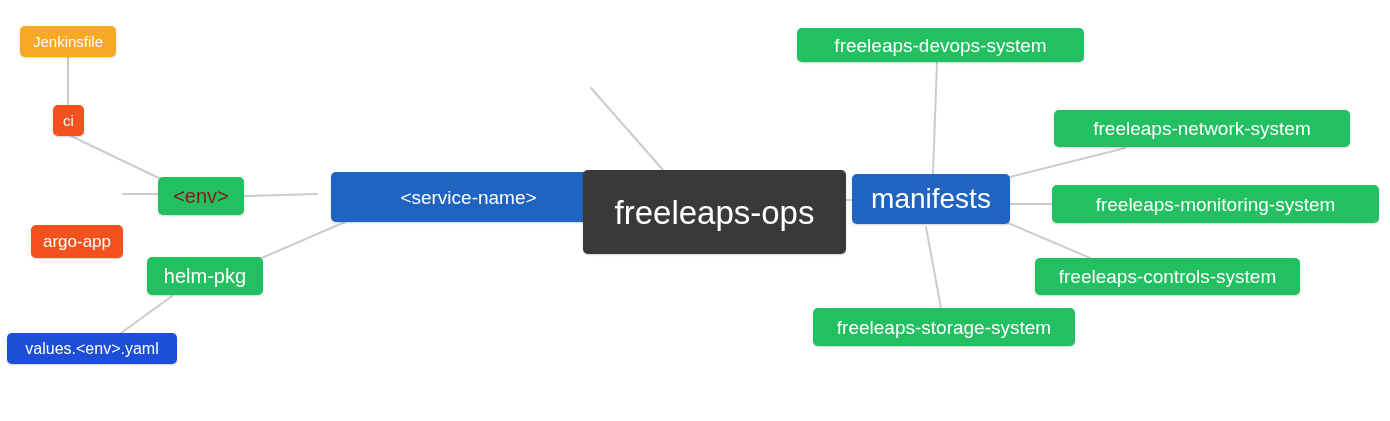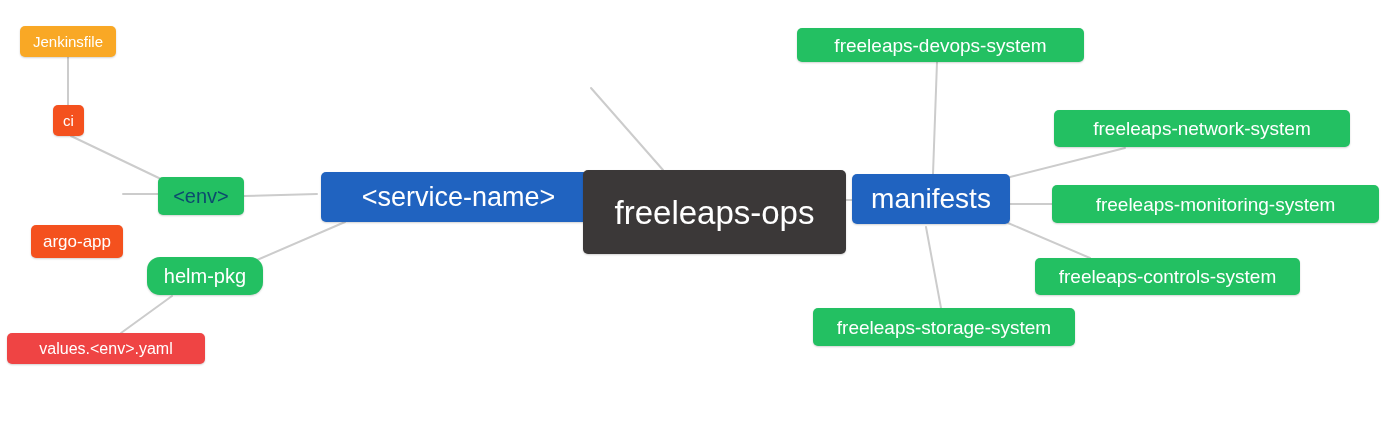--- a/index.html
+++ b/index.html
@@ -56,25 +56,25 @@
       <line x1="933" y1="174" x2="937" y2="62" stroke="#cccccc" stroke-width="2" stroke-linecap="round"></line>
       <line x1="1006" y1="178" x2="1125" y2="148" stroke="#cccccc" stroke-width="2" stroke-linecap="round"></line>
       <line x1="1010" y1="204" x2="1052" y2="204" stroke="#cccccc" stroke-width="2" stroke-linecap="round"></line>
       <line x1="1008" y1="223" x2="1090" y2="258" stroke="#cccccc" stroke-width="2" stroke-linecap="round"></line>
       <line x1="926" y1="227" x2="941" y2="308" stroke="#cccccc" stroke-width="2" stroke-linecap="round"></line>
     </svg>
 
   <div class="node" style="left: 20px; top: 26px; width: 96px; height: 31px; font-size: 15px; background: rgb(249, 168, 37); color: rgb(255, 255, 255);">Jenkinsfile</div>
   <div class="node" style="left: 53px; top: 105px; width: 31px; height: 31px; font-size: 15px; background: rgb(244, 81, 30); color: rgb(255, 255, 255);">ci</div>
   <div class="node" style="left: 31px; top: 177px; width: 92px; height: 33px; font-size: 17px; background: rgb(244, 81, 30); color: rgb(255, 255, 255); margin-top: 48px;">argo-app</div>
-  <div class="node" style="left: 158px; top: 177px; width: 86px; height: 38px; font-size: 20px; background: rgb(35, 192, 98); color: #0c4a6e;">&lt;env&gt;</div>
-  <div class="node" style="left: 321px; top: 172px; width: 275px; height: 50px; font-size: 27px; background: rgb(32, 99, 192); color: rgb(255, 255, 255);">&lt;service-name&gt;</div>
+  <div class="node" style="left: 158px; top: 177px; width: 86px; height: 38px; font-size: 20px; background: rgb(35, 192, 98); color: #7f1d1d;">&lt;env&gt;</div>
+  <div class="node" style="left: 331px; top: 172px; width: 275px; height: 50px; font-size: 19px; background: rgb(32, 99, 192); color: rgb(255, 255, 255);">&lt;service-name&gt;</div>
   <div class="node" style="left: 583px; top: 170px; width: 263px; height: 84px; font-size: 33px; background: rgb(59, 56, 56); color: rgb(255, 255, 255);">freeleaps-ops</div>
   <div class="node" style="left: 852px; top: 174px; width: 158px; height: 50px; font-size: 28px; background: rgb(32, 99, 192); color: rgb(255, 255, 255);">manifests</div>
   <div class="node" style="left: 1054px; top: 110px; width: 296px; height: 37px; font-size: 19px; background: rgb(35, 192, 98); color: rgb(255, 255, 255);">freeleaps-network-system</div>
   <div class="node" style="left: 797px; top: 28px; width: 287px; height: 34px; font-size: 19px; background: rgb(35, 192, 98); color: rgb(255, 255, 255);">freeleaps-devops-system</div>
   <div class="node" style="left: 1052px; top: 185px; width: 327px; height: 38px; font-size: 19px; background: rgb(35, 192, 98); color: rgb(255, 255, 255);">freeleaps-monitoring-system</div>
   <div class="node" style="left: 1035px; top: 258px; width: 265px; height: 37px; font-size: 19px; background: rgb(35, 192, 98); color: rgb(255, 255, 255);">freeleaps-controls-system</div>
   <div class="node" style="left: 813px; top: 308px; width: 262px; height: 38px; font-size: 19px; background: rgb(35, 192, 98); color: rgb(255, 255, 255);">freeleaps-storage-system</div>
-  <div class="node" style="left: 147px; top: 257px; width: 116px; height: 38px; font-size: 20px; background: rgb(35, 192, 98); color: rgb(255, 255, 255); border-radius: 13px;">helm-pkg</div>
-  <div class="node" style="left: 7px; top: 333px; width: 198px; height: 31px; font-size: 16px; background: #ef4444; color: rgb(255, 255, 255);">values.&lt;env&gt;.yaml</div>
+  <div class="node" style="left: 147px; top: 257px; width: 116px; height: 38px; font-size: 20px; background: rgb(35, 192, 98); color: rgb(255, 255, 255);">helm-pkg</div>
+  <div class="node" style="left: 7px; top: 333px; width: 170px; height: 31px; font-size: 16px; background: #1d4ed8; color: rgb(255, 255, 255);">values.&lt;env&gt;.yaml</div>
 
 </div>
 
 </body></html>

